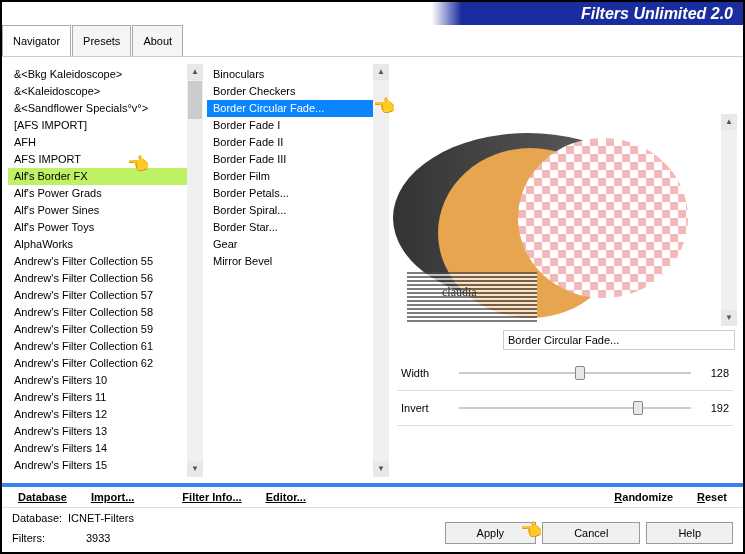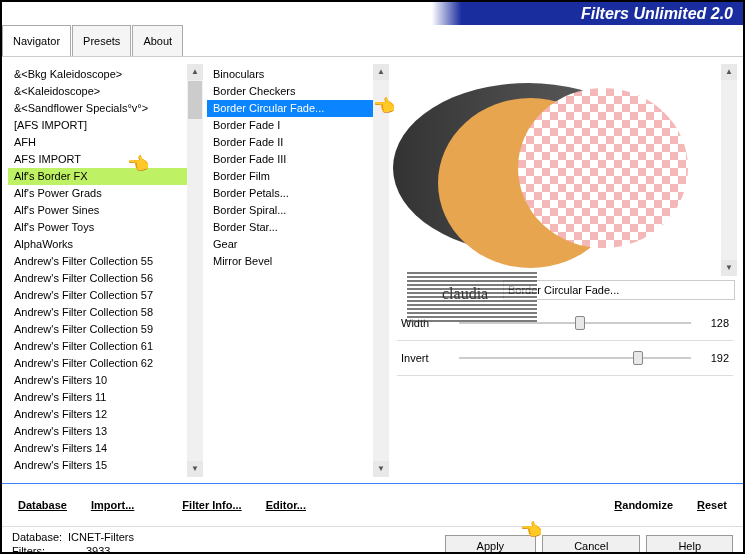--- a/index.html
+++ b/index.html
@@ -7,21 +7,21 @@
 
 .header { height: 24px; width: 100%; background: linear-gradient(to right, #fff 0%, #fff 58%, #1a2d9e 62%, #1a2d9e 100%); display: flex; align-items: center; justify-content: flex-end; padding-right: 10px; }
 .title { color: #fff; font-weight: bold; font-style: italic; font-size: 16px; }
 
 .tab-row { display: flex; background: #fff; border-bottom: 1px solid #ccc; position: relative; top: -1px; }
 .tab { padding: 9px 10px; border: 1px solid #aaa; border-bottom: none; background: #f5f5f5; margin-right: 1px; cursor: pointer; }
 .tab.active { background: #fff; }
 
 .main { display: flex; height: 425px; padding: 6px; gap: 4px; }
 
-.col { background: #fff; border: none; position: relative; }
+.col { background: #fff; border: none; position: relative; justify-content: center; }
 .col.cats { width: 195px; display: flex; }
 .col.filters { width: 182px; display: flex; }
 .col.preview { flex: 1; display: flex; flex-direction: column; }
 
 .list { flex: 1; overflow: hidden; padding: 2px 0; }
 .list-item { padding: 1px 6px; white-space: nowrap; cursor: default; line-height: 15px; color: #000; position: relative; }
 .list-item.sel { background: #0a84ff; color: #fff; }
 .list-item.hl { background: #bef264; }
 
 .scroll { width: 16px; background: #f0f0f0; display: flex; flex-direction: column; }
@@ -39,40 +39,40 @@
     linear-gradient(-45deg, transparent 75%, #f4b8b8 75%);
   background-size: 16px 16px;
   background-position: 0 0, 0 8px, 8px -8px, -8px 0px;
   background-color: #fff;
 }
 
 .watermark { position: absolute; left: 405px; top: 270px; width: 130px; height: 50px;
   background: repeating-linear-gradient(to bottom, #444 0, #444 2px, #fff 2px, #fff 4px);
   opacity: 0.7;
 }
-.wm-label { position: absolute; left: 440px; top: 283px; font-family: cursive; font-size: 16px; color: #333; text-align: right; }
+.wm-label { position: absolute; left: 440px; top: 283px; font-family: cursive; font-size: 12px; color: #333; text-align: right; }
 
 .filter-name-row { border: 1px solid #ccc; padding: 3px 4px; margin: 4px 2px 8px 2px; background: #fff; }
 
 .param { display: flex; align-items: center; padding: 4px 6px; margin: 2px 2px; }
 .param-label { width: 50px; }
 .param-slider { flex: 1; height: 18px; position: relative; margin: 0 8px; }
 .param-track { position: absolute; top: 8px; left: 0; right: 0; height: 2px; background: #ccc; }
 .param-thumb { position: absolute; top: 2px; width: 10px; height: 14px; background: #e8e8e8; border: 1px solid #888; border-radius: 2px; }
 .param-val { width: 30px; text-align: right; }
 
 .divider { height: 1px; background: #ddd; margin: 2px 4px; }
 
-.bottom-links { display: flex; padding: 15px 16px; gap: 24px; border-top: 1px solid #3b82f6; }
+.bottom-links { display: flex; padding: 4px 16px; gap: 24px; border-top: 4px solid #3b82f6; }
 .link { text-decoration: underline; cursor: pointer; }
 .link:first-letter { text-decoration: underline; }
 .spacer { flex: 1; }
 
 .footer { display: flex; align-items: flex-end; padding: 4px 10px 8px 10px; border-top: 1px solid #ddd; }
-.db-info { display: flex; flex-direction: column; gap: 2px; }
+.db-info { display: flex; flex-direction: column; gap: 8px; }
 .db-row { display: flex; }
 .db-lbl { width: 56px; }
 .btns { display: flex; gap: 6px; margin-left: auto; }
 .btn { border: 1px solid #999; background: #f0f0f0; padding: 4px 31px; cursor: pointer; }
 
 .hand { position: absolute; font-size: 18px; transform: scaleX(-1); }
 .hand.h1 { left: 126px; top: 151px; }
 .hand.h2 { left: 372px; top: 93px; }
 .hand.h3 { left: 519px; top: 517px; }
 

